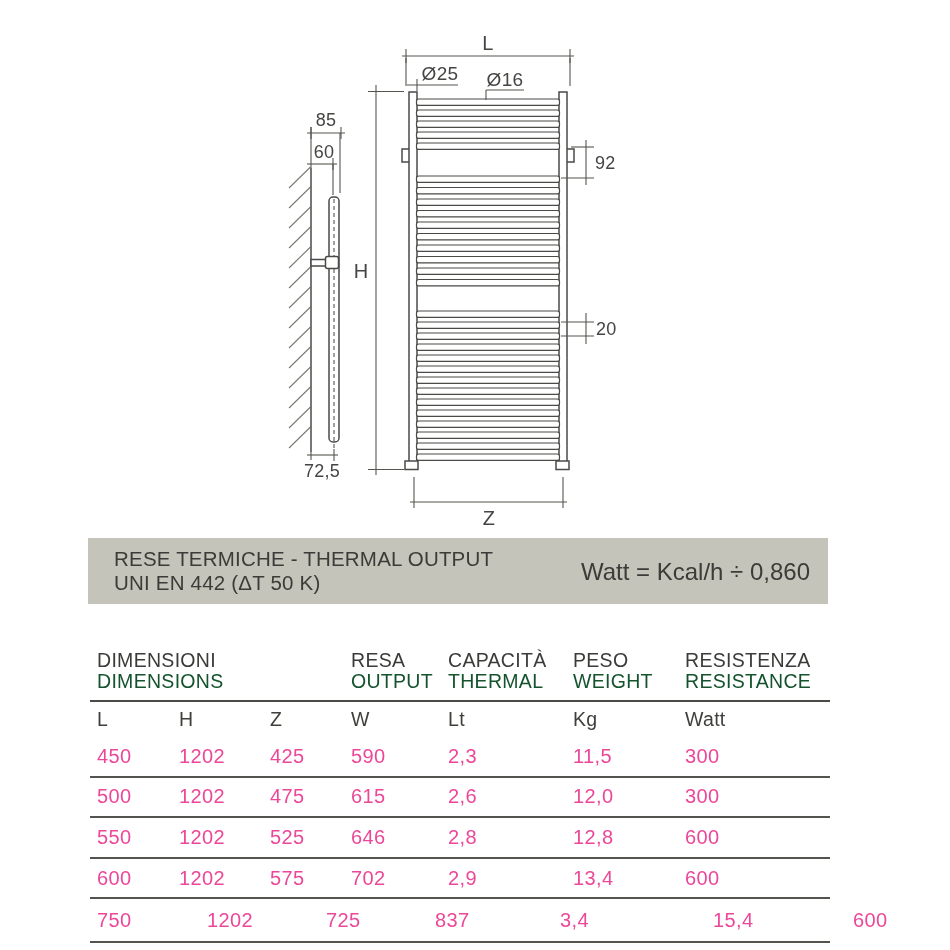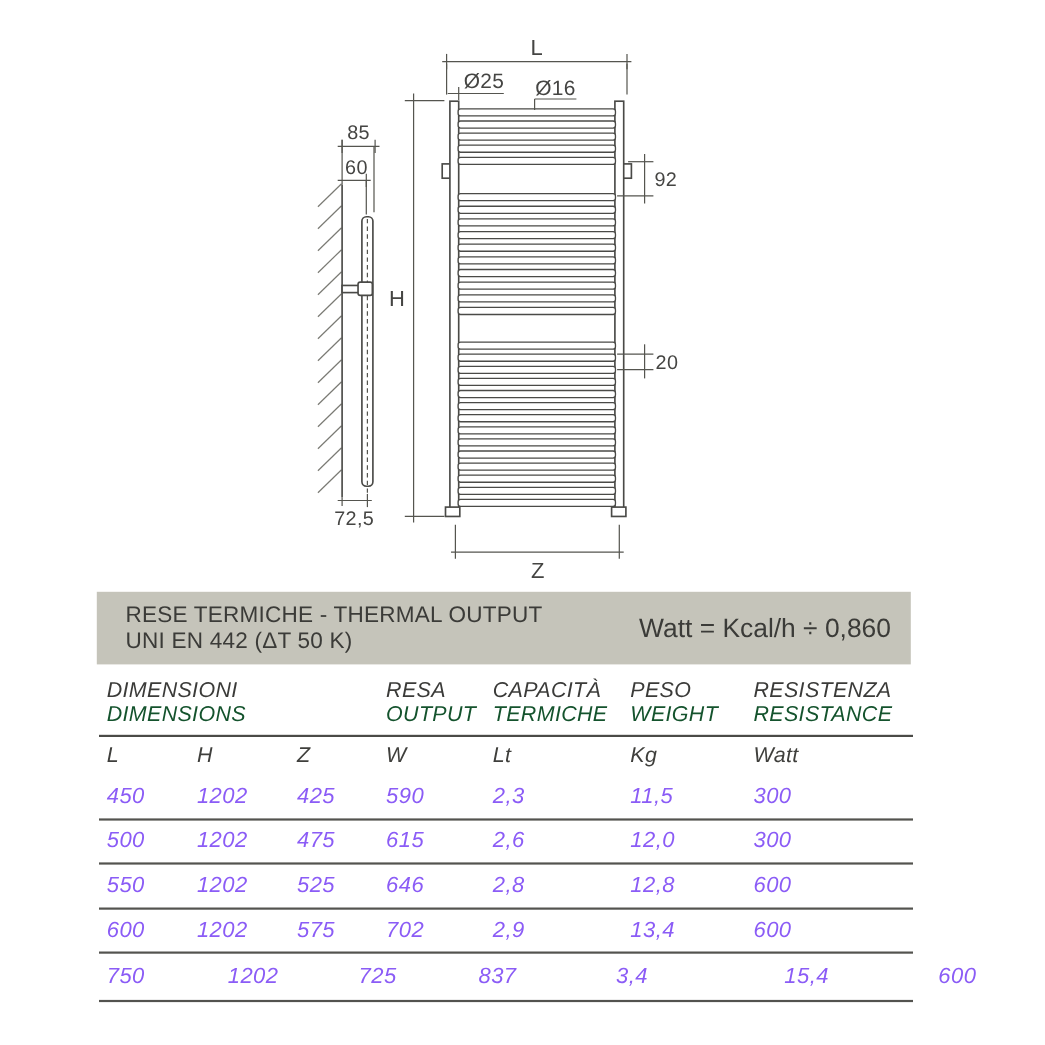--- a/index.html
+++ b/index.html
@@ -26,37 +26,37 @@
   .band{
     position:absolute;left:88px;top:538px;width:740px;height:66px;
     background:#c5c4ba;box-sizing:border-box;
     display:flex;justify-content:space-between;align-items:center;
     padding:0 18px 0 26px;
   }
   .band .bleft{font-size:20.5px;line-height:24px;letter-spacing:.2px;color:#3b3b38;}
   .band .bright{font-size:24px;line-height:23px;text-align:right;color:#3b3b38;}
 
   
-  .spec{position:absolute;left:90px;top:618px;width:740px;font-style:italic;}
+  .spec{position:absolute;left:90px;top:650px;width:740px;}
   .grid{
     display:grid;
     grid-template-columns:82px 91px 81px 97px 125px 112px 145px;
     padding-left:7px;box-sizing:border-box;width:740px;
   }
   .thead .cell{line-height:21px;letter-spacing:.3px;}
   .g-it{font-size:19.5px;color:#3b3b39;display:block;}
   .g-en{font-size:19.5px;color:#14532d;display:block;}
   .span3{grid-column:1 / 4;}
   .units{
     margin-top:8px;border-top:2.2px solid #4a4a47;
     height:37px;align-items:center;font-size:19.5px;color:#3f3f3c;
     letter-spacing:.3px;
   }
   .data-row{
-    height:40.6px;align-items:center;font-size:20px;color:#8b5cf6;
+    height:40.6px;align-items:center;font-size:20px;color:#ec4899;
     border-bottom:2px solid #53534f;letter-spacing:.4px;
   }
   .data-row:last-child{height:43.5px;gap:28px;}
 </style>
 </head>
 <body>
 
 <div class="page">
 
   <svg class="drawing" width="950" height="535" viewBox="0 0 950 535">
@@ -221,21 +221,21 @@
       <div class="cell span3">
         <span class="g-it">DIMENSIONI</span>
         <span class="g-en">DIMENSIONS</span>
       </div>
       <div class="cell">
         <span class="g-it">RESA</span>
         <span class="g-en">OUTPUT</span>
       </div>
       <div class="cell">
         <span class="g-it">CAPACITÀ</span>
-        <span class="g-en">TERMICHE</span>
+        <span class="g-en">THERMAL</span>
       </div>
       <div class="cell">
         <span class="g-it">PESO</span>
         <span class="g-en">WEIGHT</span>
       </div>
       <div class="cell">
         <span class="g-it">RESISTENZA</span>
         <span class="g-en">RESISTANCE</span>
       </div>
     </div>

